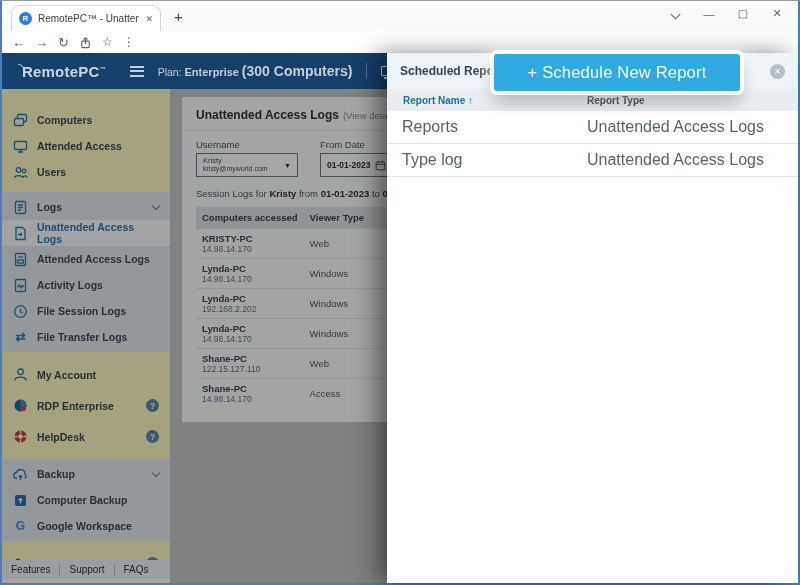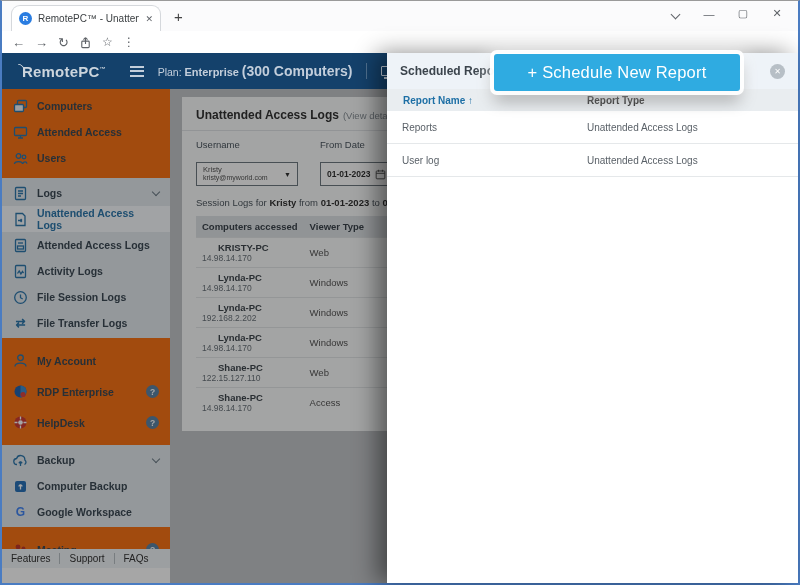--- a/index.html
+++ b/index.html
@@ -38,22 +38,22 @@
   .logo sup{font-size:6px;}
   .burger{display:flex;flex-direction:column;gap:2.5px;margin-left:10px;}
   .burger i{width:14px;height:2px;background:#c3cedb;display:block;}
   .plan{font-size:10.5px;color:#c3cedb;}
   .plan b{font-size:11px;}
   .hdrdiv{width:1px;height:16px;background:rgba(255,255,255,.25);}
   .changebtn{display:flex;align-items:center;gap:5px;font-size:11px;font-weight:bold;color:#c9d4de;}
   .monico{width:11px;height:8px;border:1.5px solid #c3cedb;border-radius:1px;position:relative;}
   .monico:after{content:"";position:absolute;left:2px;right:2px;bottom:-3.5px;height:1.5px;background:#c3cedb;}
   
-  .sidebar{position:absolute;left:0;top:88px;bottom:15px;width:168px;background:#f97316;
-           box-sizing:border-box;padding-top:4px;z-index:10;}
+  .sidebar{position:absolute;left:0;top:88px;bottom:4px;width:168px;background:#fef9c3;
+           box-sizing:border-box;padding-top:18px;z-index:10;}
   .si{display:flex;align-items:center;height:26px;padding:0 11px;gap:9px;
       font-size:10.5px;font-weight:600;color:#3d4a55;box-sizing:border-box;}
   .si.tall{height:31px;}
   .si .ic{width:15px;height:15px;flex:none;display:flex;align-items:center;justify-content:center;}
   .si svg{display:block;}
   .group{background:#e3eaef;margin:7px 0;padding:2px 0;}
   .si.active{background:#f8fbfd;color:#2e78ad;}
   .gchev{margin-left:auto;width:5px;height:5px;border-right:1.5px solid #6d7b86;
          border-bottom:1.5px solid #6d7b86;transform:rotate(45deg);margin-top:-2px;}
   .helpb{margin-left:auto;width:13px;height:13px;border-radius:50%;background:#5d84a6;color:#fff;
@@ -63,53 +63,53 @@
            background:#f0f4f7;font-size:10px;color:#333;}
   .sfooter span{padding:0 9px;border-right:1px solid #b9c0c5;}
   .sfooter span:last-child{border-right:none;}
   
   .main{position:absolute;left:168px;top:88px;right:0;bottom:0;background:#c3c7ca;z-index:5;}
   .card{position:absolute;left:12px;top:8px;width:430px;background:#fbfcfc;padding:8px 14px 14px;box-sizing:border-box;}
   .ctitle{font-size:12px;font-weight:bold;color:#333;}
   .csub{font-size:9.5px;color:#878f96;font-weight:normal;margin-left:4px;}
   .cdiv{height:1px;background:#e1e4e7;margin:7px -14px 8px;}
   .filters{display:flex;gap:22px;}
-  .flabel{font-size:9.5px;color:#4a555e;margin-bottom:12px;}
+  .flabel{font-size:9.5px;color:#4a555e;margin-bottom:3px;}
   .selbox{width:102px;height:24px;border:1px solid #6f7a82;background:#fff;display:flex;
           align-items:center;padding:0 6px;box-sizing:border-box;}
   .selbox .lines{flex:1;line-height:1.15;}
   .selbox .l1{font-size:7.5px;color:#555;}
   .selbox .l2{font-size:7px;color:#555;}
   .caret{font-size:7px;color:#333;}
   .datebox{width:86px;height:24px;border:1px solid #6f7a82;background:#fff;display:flex;
            align-items:center;gap:5px;padding:0 6px;box-sizing:border-box;font-size:8.5px;color:#333;font-weight:600;}
   .sessline{margin-top:11px;font-size:9.5px;color:#4c565e;}
   .sessline b{color:#333;}
   table.logs{border-collapse:collapse;width:100%;margin-top:8px;}
   table.logs th{background:#dfe3e6;font-size:9.5px;font-weight:bold;color:#3b444c;
                 text-align:left;padding:5px 6px;white-space:nowrap;}
   table.logs th.start{color:#2e78ad;}
   table.logs td{font-size:9.5px;color:#555;padding:4px 6px;border-top:1px solid #e3e6e8;white-space:nowrap;}
-  .pcname{font-weight:bold;color:#3f474e;font-size:9.5px;margin-left:16px;}
+  .pcname{font-weight:bold;color:#3f474e;font-size:9.5px;}
   .pcip{font-size:8.5px;color:#6a737a;}
   .colname{width:95px;} .colviewer{width:68px;margin-top:40px;}
   
   .dim{position:absolute;left:0;right:0;top:88px;bottom:0;background:rgba(0,0,0,.35);z-index:40;}
   
   .panel{position:absolute;left:385px;top:52px;right:0;bottom:0;background:#fff;z-index:50;
          box-shadow:-10px 0 22px rgba(0,0,0,.45);}
   .phead{height:36px;background:#eef3f8;display:flex;align-items:center;padding:0 13px;box-sizing:border-box;}
   .ptitle{font-size:12px;font-weight:bold;color:#3b444c;}
   .pclose{margin-left:auto;width:15px;height:15px;border-radius:50%;background:#b7bfc6;color:#fff;
           font-size:8px;display:flex;align-items:center;justify-content:center;}
   .pthead{height:22px;background:#e9edf0;display:flex;align-items:center;font-size:10px;font-weight:bold;}
   .pcol1{width:200px;padding-left:16px;box-sizing:border-box;}
   .pthead .pcol1{color:#1d6fa5;}
   .pthead .pcol2{color:#333;}
-  .prow{height:32px;display:flex;align-items:center;font-size:10px;color:#5a6168;border-bottom:1px solid #e5e8ea;}
+  .prow{height:32px;display:flex;align-items:center;font-size:16px;color:#5a6168;border-bottom:1px solid #e5e8ea;}
   .prow .pcol1{padding-left:15px;}
   
   .hlbtn{position:absolute;left:492px;top:53px;width:246px;height:37px;background:#2fabe1;
          border-radius:3px;color:#fff;display:flex;align-items:center;justify-content:center;
          font-size:16.5px;z-index:70;letter-spacing:.2px;
          box-shadow:0 0 0 4px rgba(255,255,255,.95),0 0 16px 7px rgba(255,255,255,.5),0 9px 16px rgba(0,0,0,.4);}
 </style>
 </head>
 <body>
 
@@ -424,20 +424,20 @@
     </div>
     <div class="pthead">
       <span class="pcol1"><span>Report Name</span> <span>↑</span></span>
       <span class="pcol2">Report Type</span>
     </div>
     <div class="prow">
       <span class="pcol1">Reports</span>
       <span class="pcol2">Unattended Access Logs</span>
     </div>
     <div class="prow">
-      <span class="pcol1">User log</span>
+      <span class="pcol1">Type log</span>
       <span class="pcol2">Unattended Access Logs</span>
     </div>
   </div>
 
   <div class="hlbtn">+ Schedule New Report</div>
 
 </div>
 
 </body></html>

